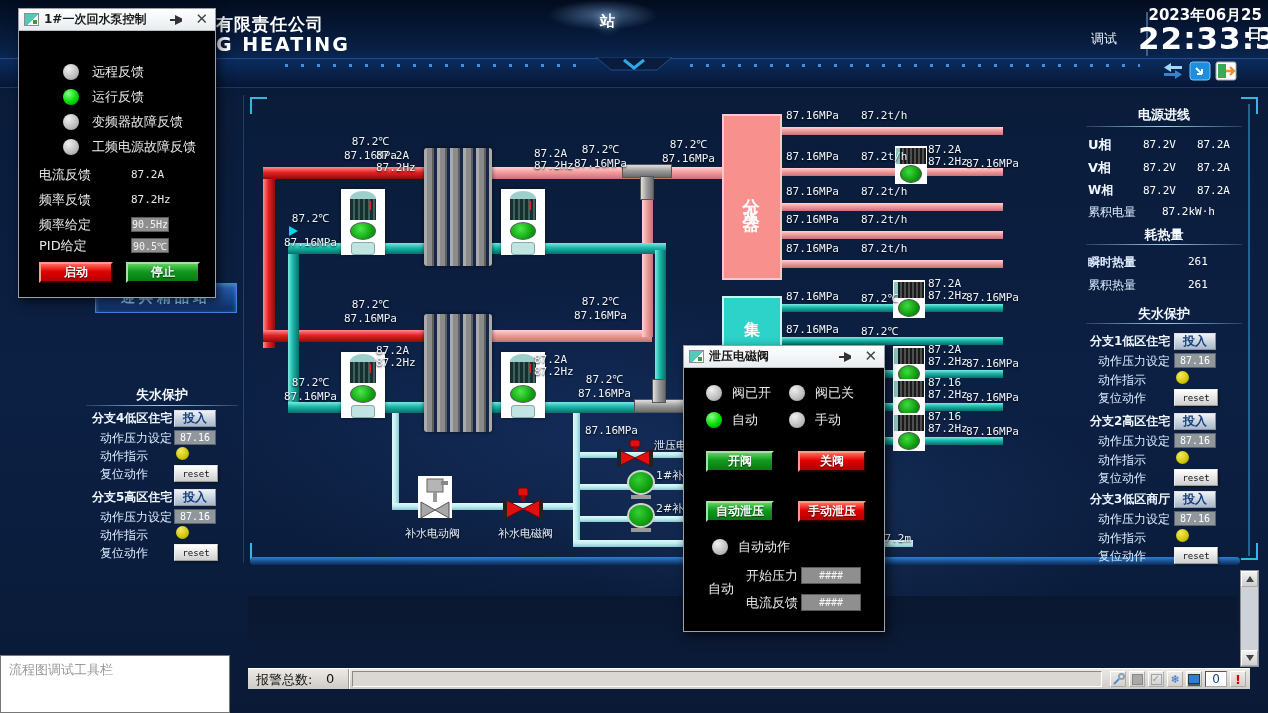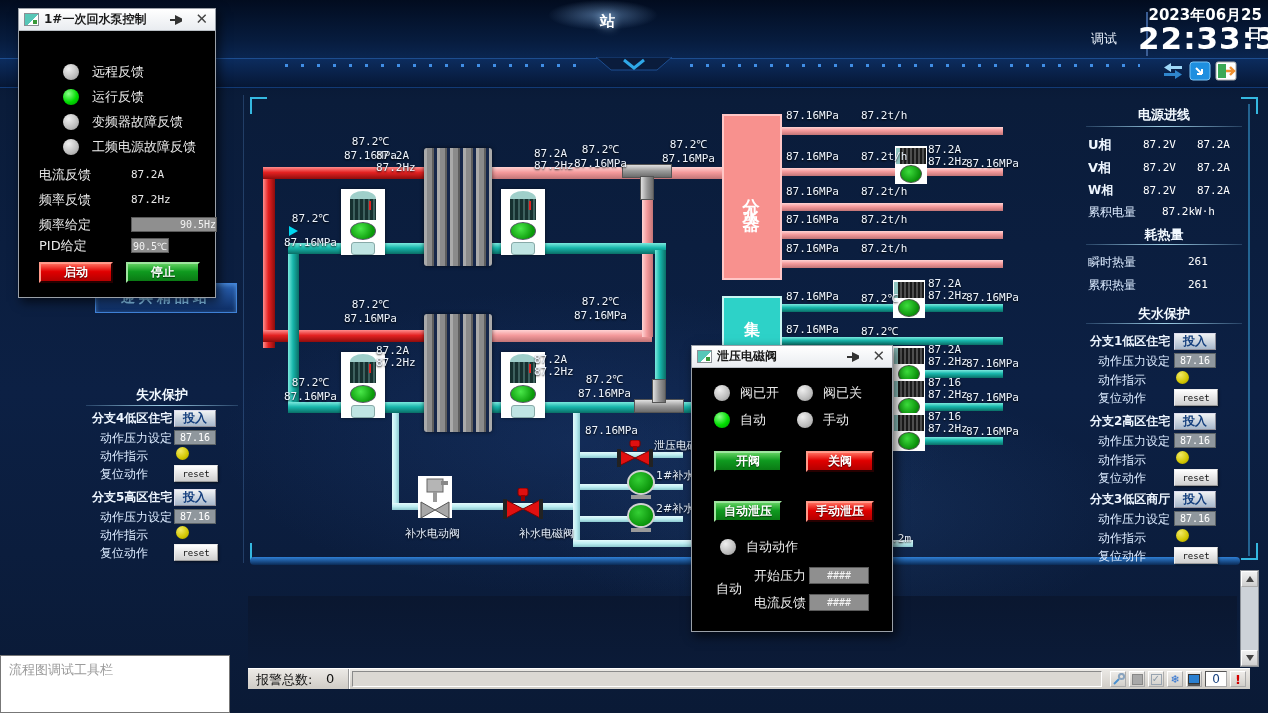--- a/index.html
+++ b/index.html
@@ -118,20 +118,24 @@
 
   <div class="hdr"></div>
   <div class="hdr-band"></div>
   <div class="dots" style="left:285px;top:64px;width:300px;"></div>
   <div class="dots" style="left:690px;top:64px;width:450px;"></div>
   <svg class="abs" style="left:596px;top:57px;" width="76" height="26">
     <polygon points="0,0 76,0 61,13 15,13" fill="#0a1c3c" stroke="#1d4d8f" stroke-width="1"></polygon>
     <path d="M28 3 L38 11 L48 3" fill="none" stroke="#2fa8e8" stroke-width="3"></path>
   </svg>
   <div class="glow"></div>
+  <div class="company">
+    <div class="l1">有限责任公司</div>
+    <div class="l2">G HEATING</div>
+  </div>
   <div class="station-title">站</div>
   <div class="clock-mode">调试</div>
   <div class="clock-div"></div>
   <div class="clock-date">2023年06月25日</div>
   <div class="clock-time">22:33:32</div>
   <svg class="hicon" style="left:1161px;" width="24" height="20">
     <path d="M10 2 L3 6.5 L10 11 V8 H21 V5 H10 Z" fill="#9fd8f8"></path>
     <path d="M14 9 L21 13.5 L14 18 V15 H3 V12 H14 Z" fill="#2f86cc"></path>
   </svg>
   <svg class="hicon" style="left:1189px;" width="22" height="20">
@@ -400,21 +404,21 @@
   <div class="lbl" style="left:966px;top:391px;">87.16MPa</div>
   <div class="pl" style="left:928px;top:411px;">
       <span>87.16</span>
       <span>87.2Hz</span>
     </div>
   <div class="lbl" style="left:966px;top:425px;">87.16MPa</div>
 
   <div class="lbl" style="left:585px;top:424px;">87.16MPa</div>
   <div class="lbl" style="left:878px;top:532px;">87.2m</div>
   <div class="cn" style="left:405px;top:526px;">补水电动阀</div>
-  <div class="cn" style="left:498px;top:526px;margin-left:21px;">补水电磁阀</div>
+  <div class="cn" style="left:498px;top:526px;">补水电磁阀</div>
   <div class="cn" style="left:654px;top:438px;">泄压电磁</div>
   <div class="cn" style="left:656px;top:468px;">1#补水</div>
   <div class="cn" style="left:656px;top:501px;">2#补水</div>
 
   <div class="abs" style="left:1086px;top:104px;width:156px;height:122px;">
     <div class="ptitle" style="top:2px;font-family:Liberation Mono, monospace;">电源进线</div>
     <div class="pline" style="top:22px;"></div>
     <div class="pname" style="left:2px;top:32px;font-size:13px;">U相</div>
     <div class="pval" style="left:46px;top:34px;width:44px;text-align:right;">87.2V</div>
     <div class="pval" style="left:102px;top:34px;width:42px;text-align:right;">87.2A</div>
@@ -423,21 +427,21 @@
     <div class="pval" style="left:102px;top:57px;width:42px;text-align:right;">87.2A</div>
     <div class="pname" style="left:2px;top:78px;font-size:12px;">W相</div>
     <div class="pval" style="left:46px;top:80px;width:44px;text-align:right;">87.2V</div>
     <div class="pval" style="left:102px;top:80px;width:42px;text-align:right;">87.2A</div>
     <div class="plabel" style="left:2px;top:100px;">累积电量</div>
     <div class="pval" style="left:76px;top:101px;">87.2kW·h</div>
   </div>
   <div class="abs" style="left:1086px;top:226px;width:156px;height:72px;">
     <div class="ptitle" style="top:0px;">耗热量</div>
     <div class="pline" style="top:18px;"></div>
-    <div class="plabel" style="left:2px;top:28px;">瞬时热量</div>
+    <div class="plabel" style="left:2px;top:28px;font-weight:bold;">瞬时热量</div>
     <div class="pval" style="left:102px;top:29px;">261</div>
     <div class="plabel" style="left:2px;top:51px;">累积热量</div>
     <div class="pval" style="left:102px;top:52px;">261</div>
   </div>
   <div class="abs" style="left:1086px;top:303px;width:156px;height:268px;">
     <div class="ptitle" style="top:2px;">失水保护</div>
     <div class="pline" style="top:20px;"></div>
     <div class="pname" style="left:4px;top:30px;">分支1低区住宅</div>
     <div class="btn-engage" style="left:88px;top:30px;">投入</div>
     <div class="plabel" style="left:12px;top:50px;">动作压力设定</div>
@@ -536,28 +540,28 @@
       </div>
     <div class="dled" style="left:44px;top:129px;">
         <div class="led16 off"></div>
         <span>工频电源故障反馈</span>
       </div>
     <div class="dtext" style="left:20px;top:157px;">电流反馈</div>
     <div class="dval" style="left:112px;top:159px;">87.2A</div>
     <div class="dtext" style="left:20px;top:182px;">频率反馈</div>
     <div class="dval" style="left:112px;top:184px;">87.2Hz</div>
     <div class="dtext" style="left:20px;top:207px;">频率给定</div>
-    <div class="dfld" style="left:112px;top:208px;width:36px;height:13px;padding-left:48px;">90.5Hz</div>
+    <div class="dfld" style="left:112px;top:208px;width:36px;height:13px;">90.5Hz</div>
     <div class="dtext" style="left:20px;top:228px;">PID给定</div>
     <div class="dfld" style="left:112px;top:229px;width:36px;height:13px;">90.5℃</div>
     <div class="dbtn red" style="left:20px;top:253px;width:70px;">启动</div>
     <div class="dbtn green" style="left:107px;top:253px;width:70px;">停止</div>
   </div>
 
-  <div class="dlg" style="left:683px;top:345px;width:200px;height:285px;margin-left:8px;">
+  <div class="dlg" style="left:683px;top:345px;width:200px;height:285px;">
     <div class="dlg-tb">
       <div class="dlg-ico"></div>
       <span>泄压电磁阀</span>
       <div class="dlg-sp"></div>
       <span class="dlg-pin">
           <svg width="15" height="11">
             <path d="M1 6 H6" stroke="#333" stroke-width="2"></path>
             <path d="M6 1 V11 L13 7.5 V4.5 Z" fill="#333"></path>
           </svg>
         </span>

